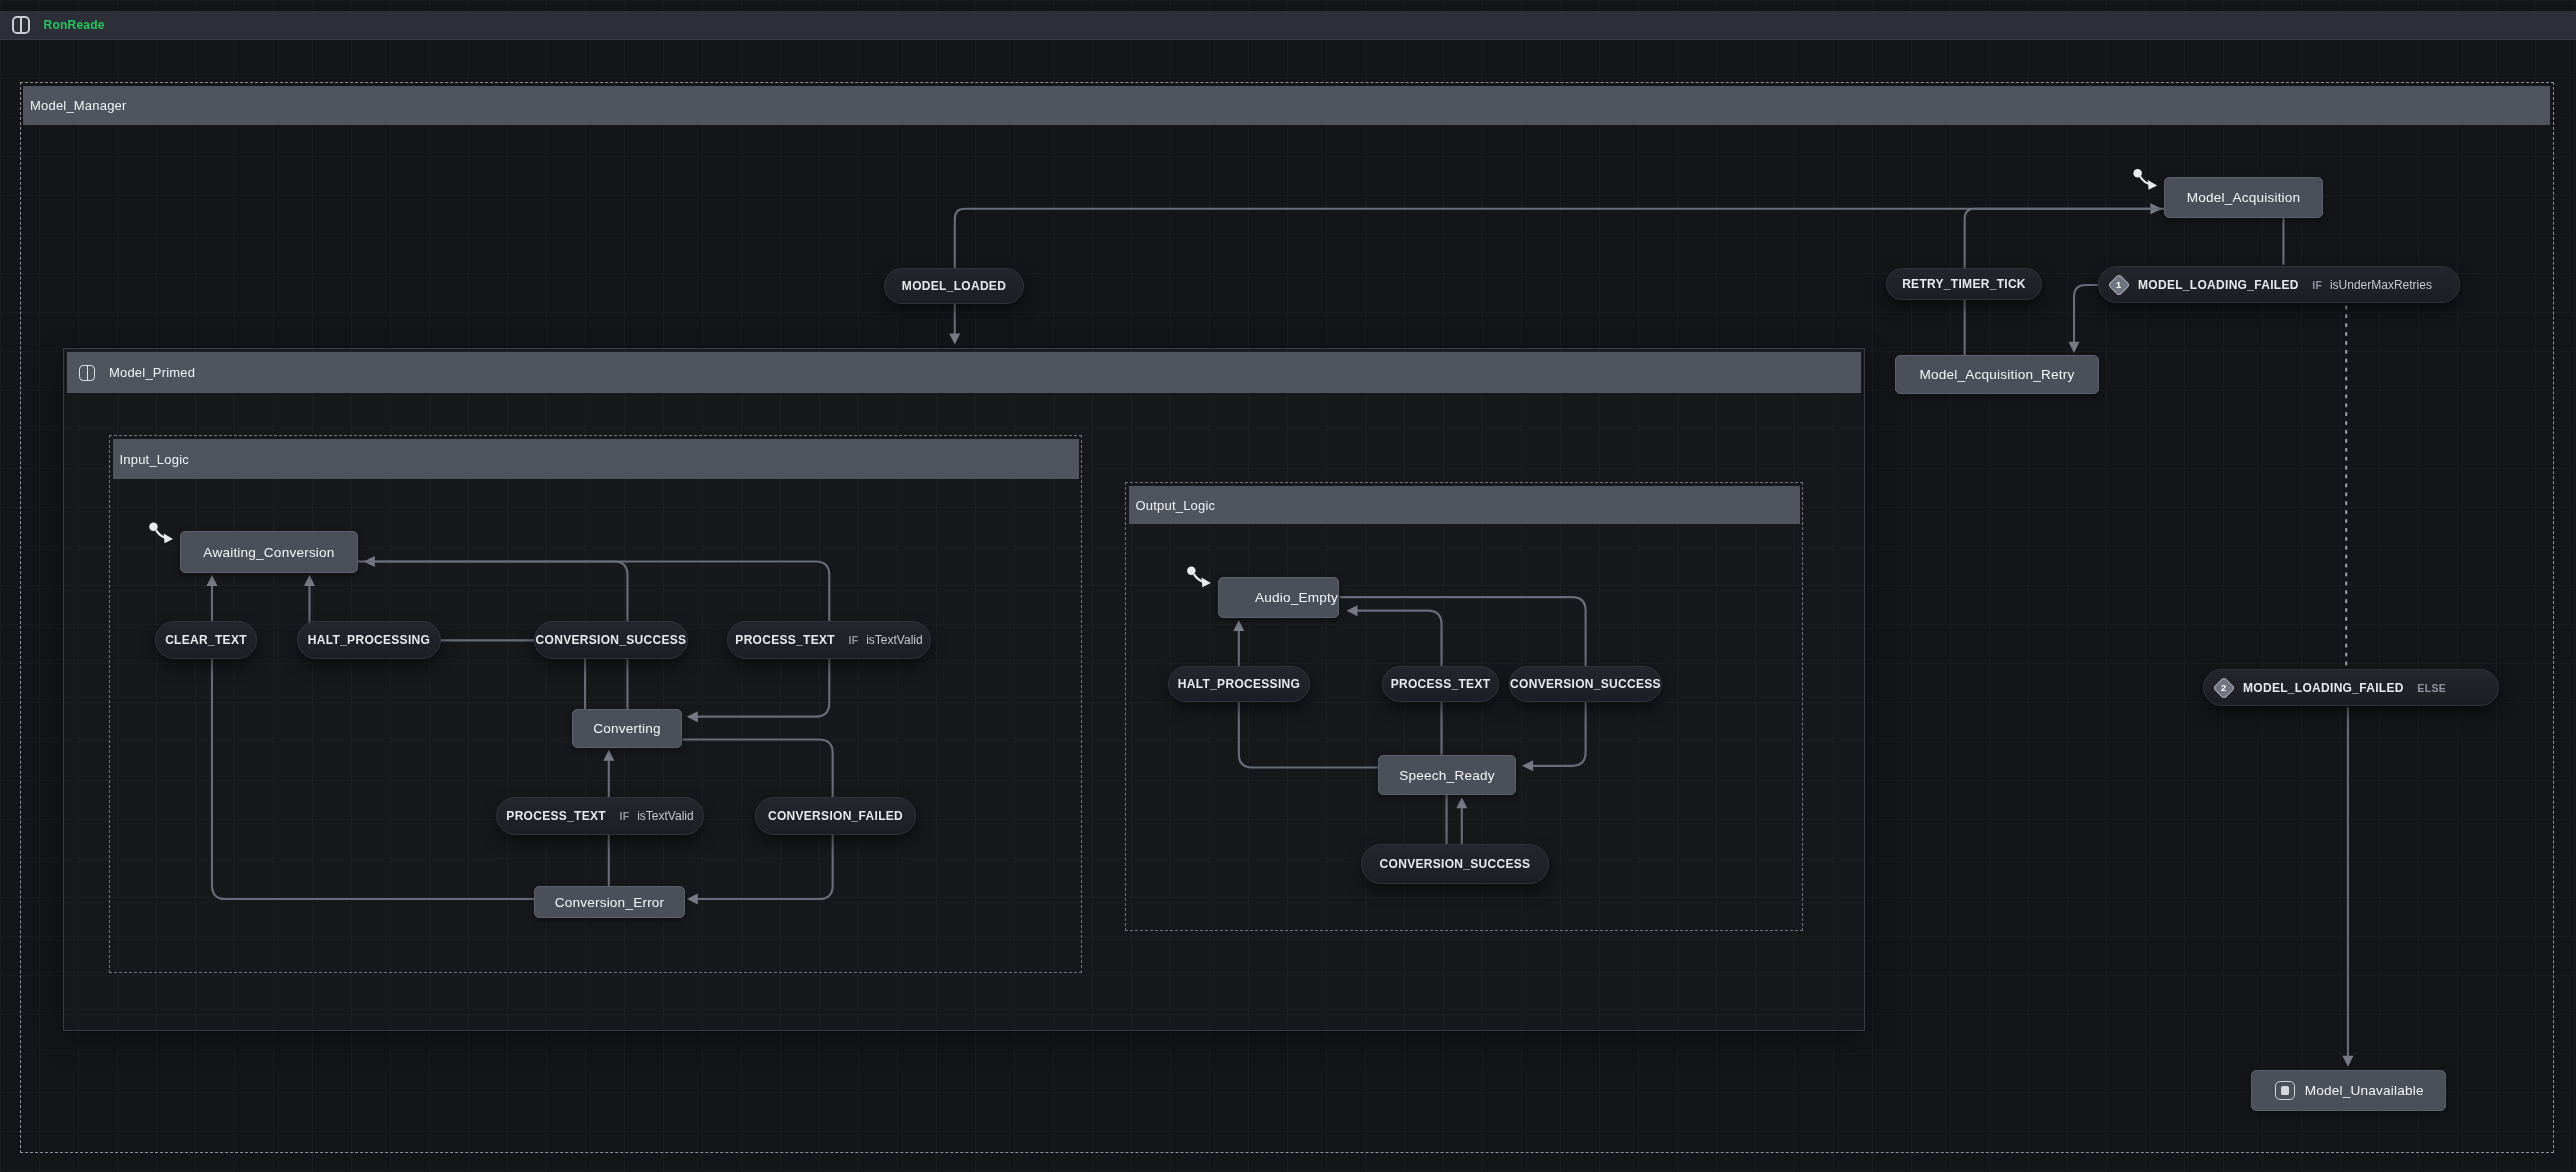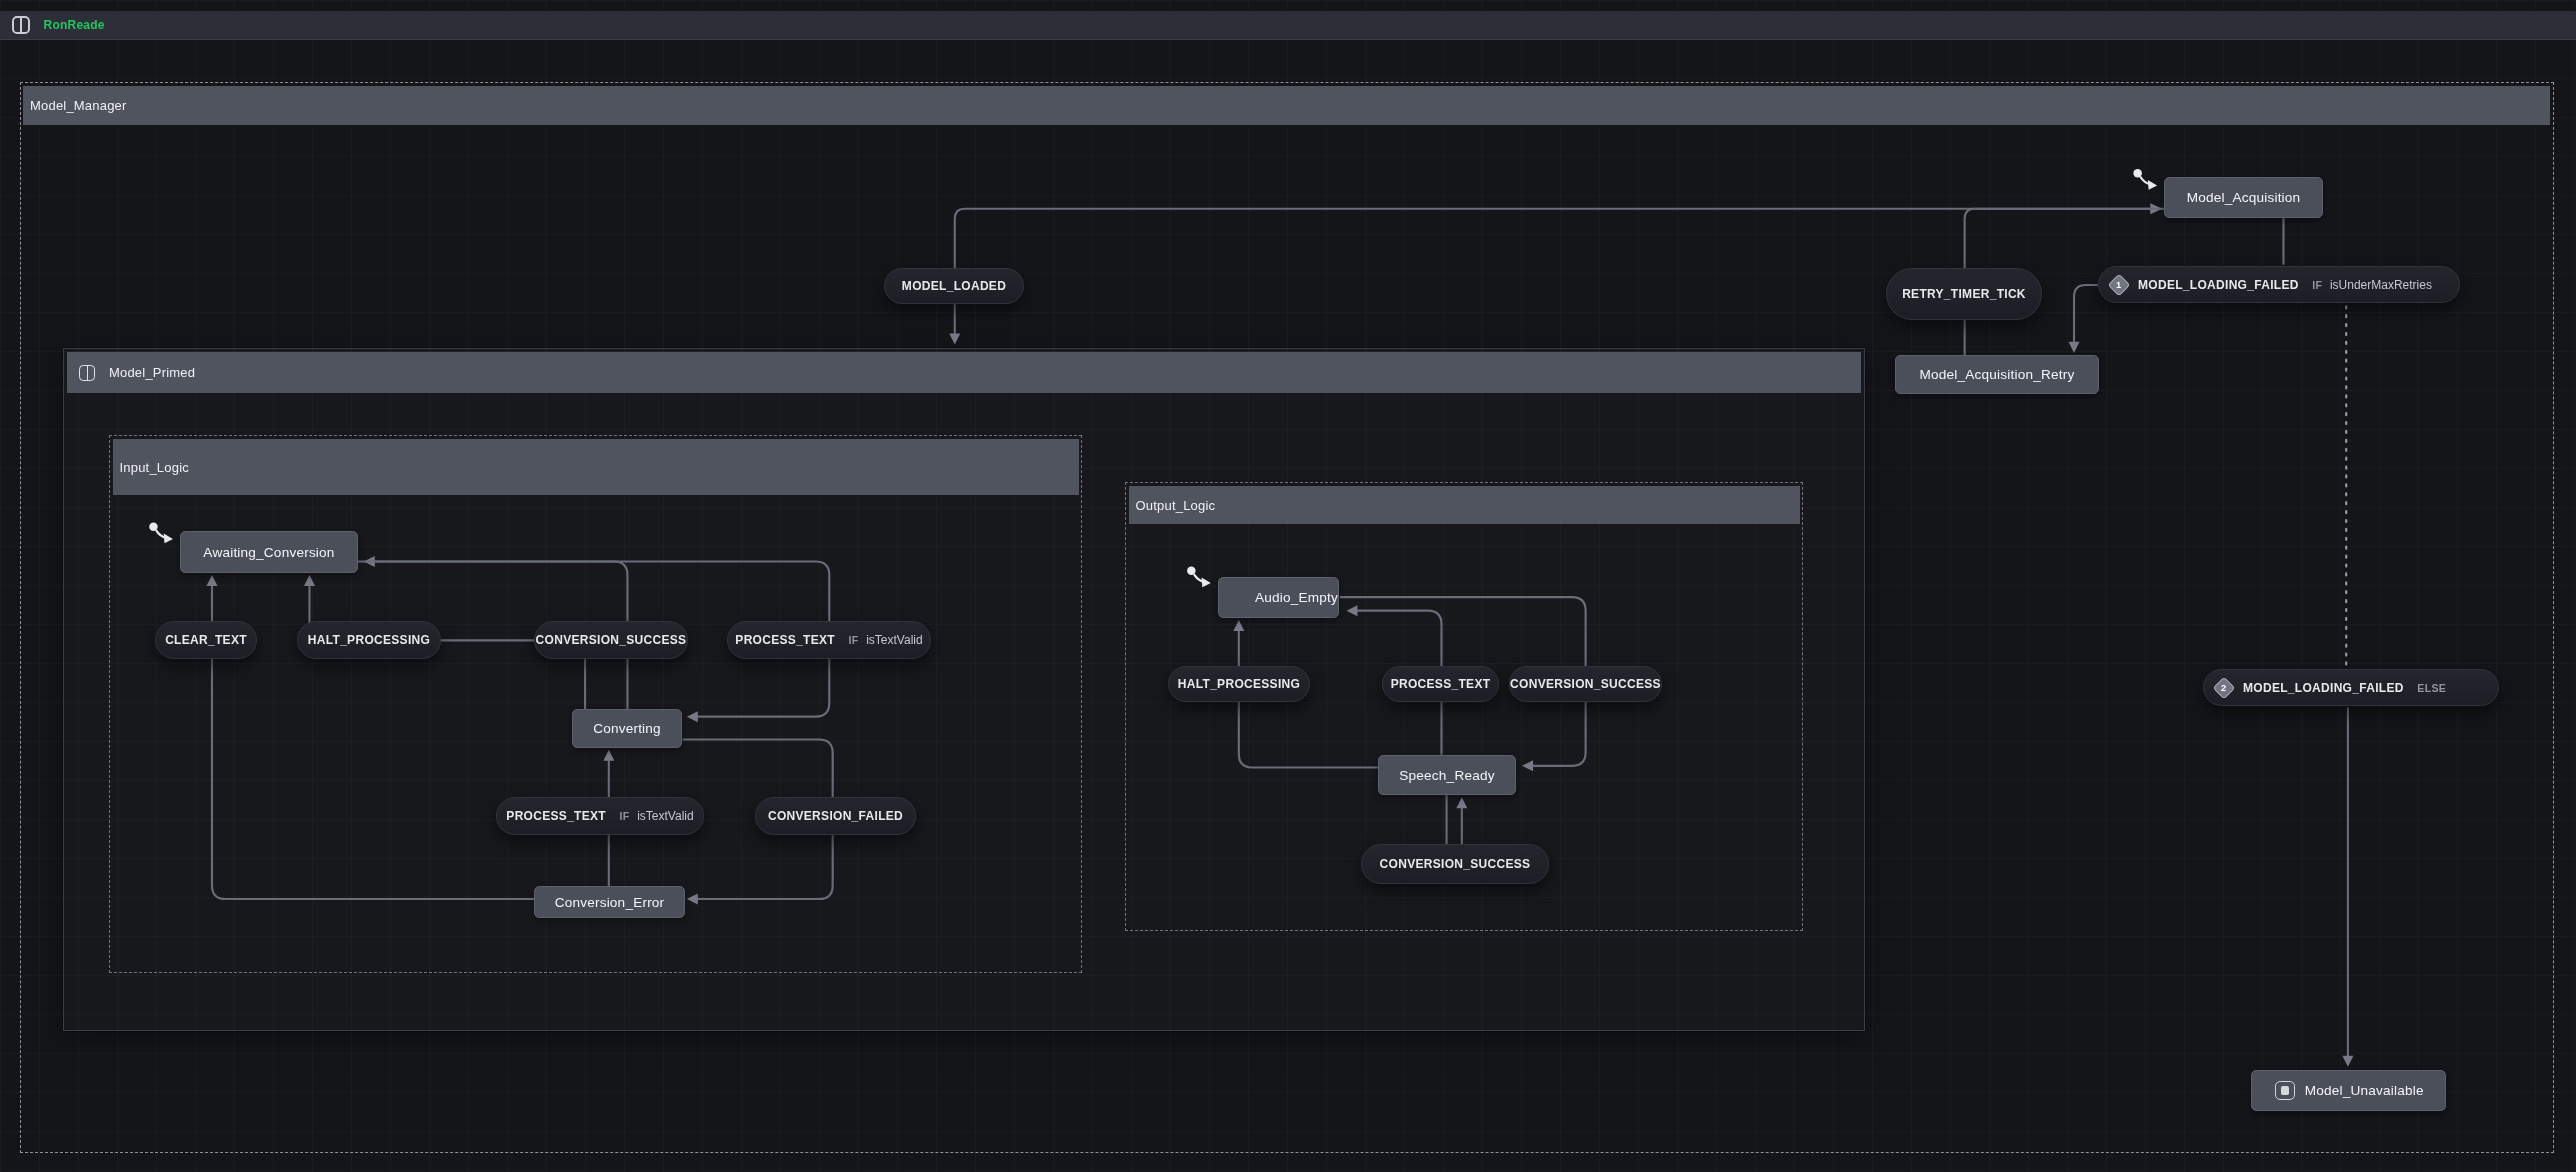--- a/index.html
+++ b/index.html
@@ -70,21 +70,21 @@
   </div>
 
   <div class="container cont-solid" style="left:63px;top:348px;width:1802px;height:683px;">
     <div class="chdr" style="left:3.4px;right:3.4px;top:3.4px;height:41px;">
       <span class="hicon"></span>
       <span>Model_Primed</span>
     </div>
   </div>
 
   <div class="container cont-dash" style="left:109px;top:435px;width:973px;height:538px;">
-    <div class="chdr" style="height:56px;top:3.4px;">
+    <div class="chdr" style="height:40px;top:3.4px;">
       <span class="pad">Input_Logic</span>
     </div>
   </div>
 
   <div class="container cont-dash" style="left:1125px;top:482px;width:678px;height:449px;">
     <div class="chdr" style="height:38px;top:3.4px;">
       <span class="pad">Output_Logic</span>
     </div>
   </div>
 
@@ -177,21 +177,21 @@
   <div class="state" style="left:1218px;top:577px;width:121px;height:41px;padding-left:36px;">
     <span>Audio_Empty</span>
   </div>
   <div class="state" style="left:1378px;top:755px;width:138px;height:40px;">
     <span>Speech_Ready</span>
   </div>
 
   <div class="pill" style="left:884px;top:268px;width:140px;height:36px;">
     <span>MODEL_LOADED</span>
   </div>
-  <div class="pill" style="left:1886px;top:268px;width:156px;height:52px;">
+  <div class="pill" style="left:1886px;top:268px;width:156px;height:32px;">
     <span>RETRY_TIMER_TICK</span>
   </div>
   <div class="pill left" style="left:2098px;top:266px;width:362px;height:37px;">
     <span class="badge">
         <i>1</i>
       </span>
     <span>MODEL_LOADING_FAILED</span>
     <span class="kw">IF</span>
     <span class="guard">isUnderMaxRetries</span>
   </div>

